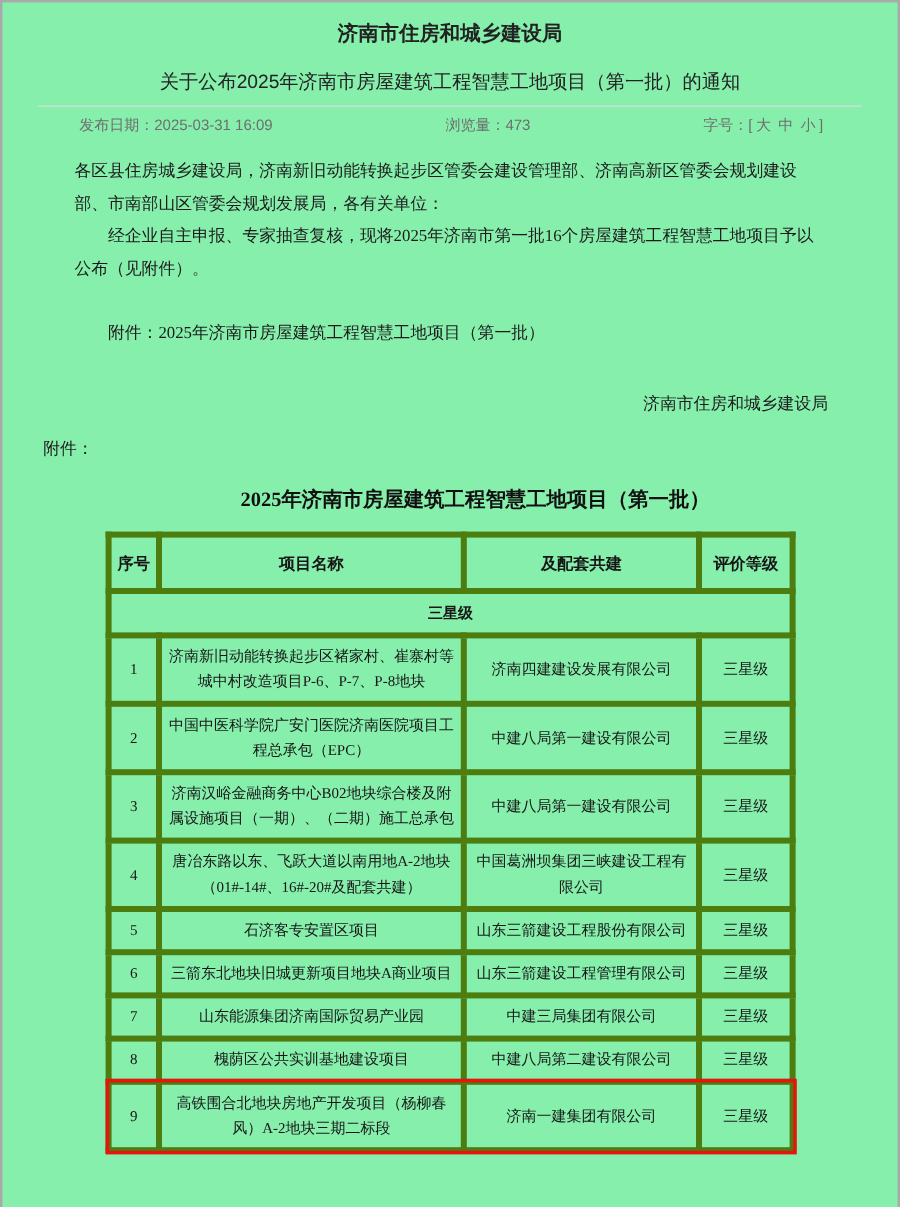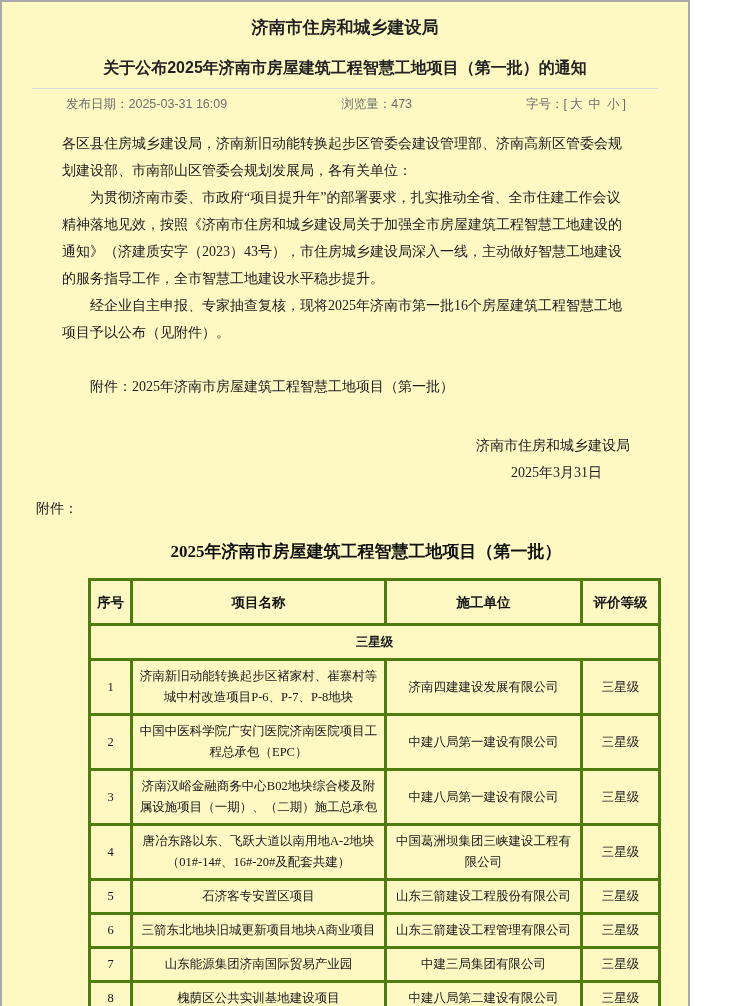--- a/index.html
+++ b/index.html
@@ -1,28 +1,28 @@
 <!DOCTYPE html>
 <html><head>
 <meta charset="utf-8">
 <style>
   html, body { margin:0; padding:0; background:#ffffff; }
   .page {
-    width:690px; height:1006px; box-sizing:border-box;
+    width:750px; height:1006px; box-sizing:border-box;
     border:2px solid #a9a9a9; border-bottom:none;
-    overflow:hidden; background:#fef9c3;
+    overflow:hidden; background:#86efac;
     font-family:"Liberation Serif","DejaVu Serif",serif;
     color:#1b1b1b; position:relative;
   }
   .site-title {
     text-align:center; font-size:17px; font-weight:bold; color:#222;
     margin:14px 0 0 0; font-family:"Liberation Sans","DejaVu Sans",sans-serif;
   }
   .article-title {
-    text-align:center; font-size:16px; font-weight:bold; color:#222;
+    text-align:center; font-size:16px; font-weight:normal; color:#222;
     margin:19px 40px 0 40px; font-family:"Liberation Sans","DejaVu Sans",sans-serif;
   }
   .meta-divider { height:1px; background:#dcdcdc; margin:9px 30px 0 30px; }
   .meta-bar {
     display:flex; justify-content:space-between; align-items:center;
     padding:7px 62px 0 64px; font-size:12.5px; color:#6e6e6e;
     font-family:"Liberation Sans","DejaVu Sans",sans-serif;
     gap:33px;
   }
   .meta-item { white-space:nowrap; }
@@ -35,21 +35,21 @@
   .sig-org { padding-right:0; }
   .sig-date { padding-right:28px; }
   .attachment-section { margin-top:14px; }
   .attachment-label { padding-left:34px; font-size:14px; }
   .table-title { text-align:center; font-size:17px; font-weight:bold; margin:22px 0 15px 0; color:#111;padding-left:42px; }
   table.attachment-table {
     border-collapse:collapse; table-layout:fixed;
     margin-left:86px; width:570px; font-size:12.5px; color:#161616;
   }
   .attachment-table th, .attachment-table td {
-    border:3px solid #4d7c0f; text-align:center; vertical-align:middle;
+    border:5px solid #4d7c0f; text-align:center; vertical-align:middle;
     padding:5px 4px; line-height:21px; word-break:break-all;
   }
   .attachment-table th { height:32px; font-size:13.5px; font-weight:bold; }
   .col-no { width:42px; }
   .col-project { width:254px; }
   .col-company { width:196px;margin-top:44px; }
   .col-grade { width:78px; }
   .section-row td { font-weight:bold; height:22px; }
   tr.highlighted { outline-style:solid; outline-width:3px; outline-offset:0; }
 </style>
@@ -65,45 +65,43 @@
   <div class="meta-divider"></div>
 
   <div class="meta-bar">
     <span class="meta-item"><span>发布日期：</span><span>2025-03-31 16:09</span></span>
     <span class="meta-item"><span>浏览量：</span><span>473</span></span>
     <span class="meta-item"><span>字号：</span><span>[</span><span class="fontsize-option">大</span><span class="fontsize-option">中</span><span class="fontsize-option">小</span><span>]</span></span>
   </div>
 
   <div class="article-body">
     <p class="no-indent">各区县住房城乡建设局，济南新旧动能转换起步区管委会建设管理部、济南高新区管委会规划建设部、市南部山区管委会规划发展局，各有关单位：</p>
-    <p>为贯彻济南市委、市政府“项目提升年”的部署要求，扎实推动全省、全市住建工作会议精神落地见效，按照《济南市住房和城乡建设局关于加强全市房屋建筑工程智慧工地建设的通知》（济建质安字（2023）43号），市住房城乡建设局深入一线，主动做好智慧工地建设的服务指导工作，全市智慧工地建设水平稳步提升。</p>
     <p>经企业自主申报、专家抽查复核，现将2025年济南市第一批16个房屋建筑工程智慧工地项目予以公布（见附件）。</p>
     <p class="attachment-ref">附件：2025年济南市房屋建筑工程智慧工地项目（第一批）</p>
     <div class="signature">
       <div class="sig-org">济南市住房和城乡建设局</div>
-      <div class="sig-date">2025年3月31日</div>
     </div>
   </div>
 
   <div class="attachment-section">
     <div class="attachment-label">附件：</div>
     <h3 class="table-title">2025年济南市房屋建筑工程智慧工地项目（第一批）</h3>
 
     <table class="attachment-table">
       <colgroup>
         <col class="col-no">
           <col class="col-project">
           <col class="col-company">
           <col class="col-grade">
       </colgroup>
       <thead>
         <tr>
           <th>序号</th>
           <th>项目名称</th>
-          <th>施工单位</th>
+          <th>及配套共建</th>
           <th>评价等级</th>
         </tr>
       </thead>
       <tbody>
         <tr class="section-row">
           <td colspan="4">三星级</td>
         </tr>
       <tr>
             <td class="col-no">1</td>
             <td class="col-project">济南新旧动能转换起步区褚家村、崔寨村等城中村改造项目P-6、P-7、P-8地块</td>

